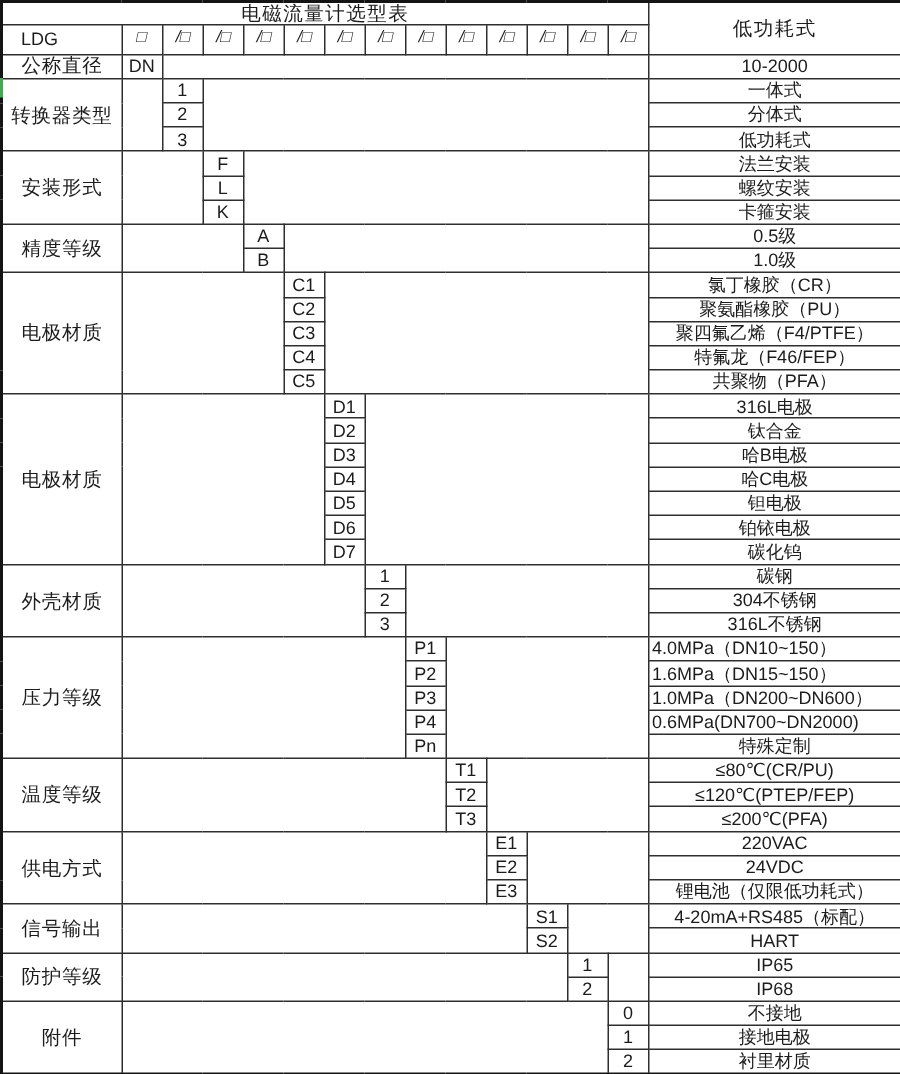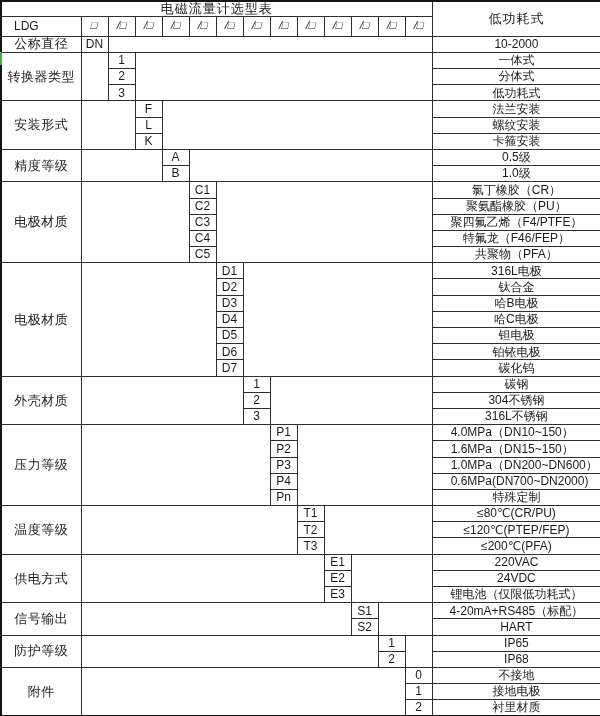--- a/index.html
+++ b/index.html
@@ -22,21 +22,21 @@
     white-space:nowrap;overflow:hidden;
   }
   td.title-cell{font-size:13px;letter-spacing:1px;margin-left:12px;}
   td.fn-header{font-size:13px;letter-spacing:1px;}
   td.prefix-cell{text-align:left;padding-left:12px;font-size:12px;}
   td.box-cell{font-size:11px;}
   td.box-cell .sq{display:inline-block;transform:skewX(-12deg);}
   td.label-cell{font-size:13px;letter-spacing:0.5px;}
   td.code-cell{font-size:12px;}
   td.desc-cell{font-size:12px;}
-  td.desc-cell.left{text-align:left;padding-left:18px;}
+  td.desc-cell.left{text-align:left;padding-left:2px;}
   td.filler{border:1px solid #2e2e2e;}
   tr.title-row{height:15px;}
   tr.ldg-row{height:20px;margin-left:13px;}
   tr.data-row{height:16.2px;}
   .scan-artifact{
     position:absolute;left:0;top:52px;width:2px;height:13px;
     background:#3fae4a;z-index:5;
   }
 </style>
 </head>

